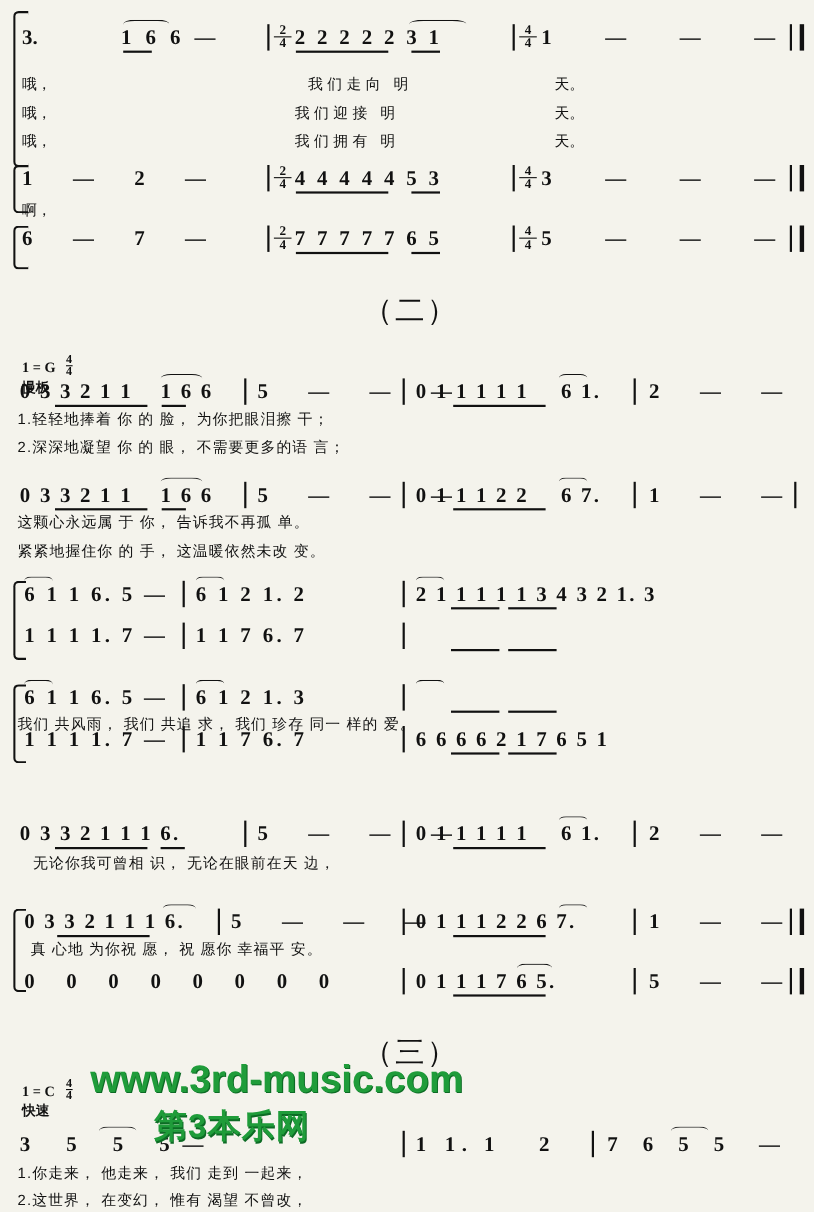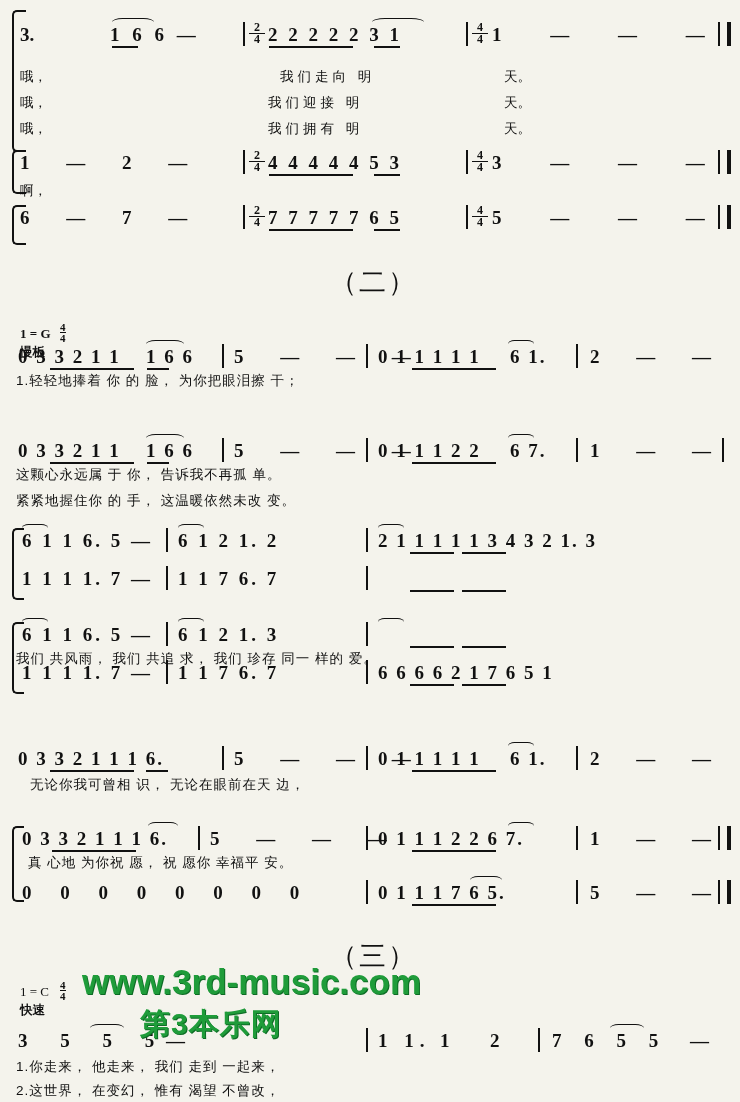--- a/index.html
+++ b/index.html
@@ -224,20 +224,21 @@
   <div class="ab bar" style="left:222px;top:344px;"></div>
   <div class="ab num" style="left:234px;top:346px;letter-spacing:16px;">5  —   —   —</div>
   <div class="ab bar" style="left:366px;top:344px;"></div>
   <div class="ab num" style="left:378px;top:346px;letter-spacing:2px;">0 1  1 1 1 1</div>
   <div class="beam" style="left:412px;top:368px;width:84px;"></div>
   <div class="ab num" style="left:510px;top:346px;letter-spacing:2px;">6 1.</div>
   <div class="slur" style="left:508px;top:340px;width:26px;"></div>
   <div class="ab bar" style="left:576px;top:344px;"></div>
   <div class="ab num" style="left:590px;top:346px;letter-spacing:16px;">2  —  —  —</div>
   <div class="ab lyr" style="left:16px;top:372px;letter-spacing:1px;">1.轻轻地捧着 你 的    脸，            为你把眼泪擦        干；</div>
+  <div class="ab lyr" style="left:16px;top:398px;letter-spacing:1px;">2.深深地凝望 你 的    眼，            不需要更多的语      言；</div>
 
   <div class="ab num" style="left:18px;top:440px;letter-spacing:2px;">0 3  3 2 1 1</div>
   <div class="beam" style="left:50px;top:462px;width:84px;"></div>
   <div class="ab num" style="left:146px;top:440px;letter-spacing:2px;">1 6 6</div>
   <div class="slur" style="left:146px;top:434px;width:38px;"></div>
   <div class="beam" style="left:147px;top:462px;width:22px;"></div>
   <div class="ab bar" style="left:222px;top:438px;"></div>
   <div class="ab num" style="left:234px;top:440px;letter-spacing:16px;">5  —   —   —</div>
   <div class="ab bar" style="left:366px;top:438px;"></div>
   <div class="ab num" style="left:378px;top:440px;letter-spacing:2px;">0 1  1 1 2 2</div>
@@ -323,21 +324,21 @@
   <div class="ab bar" style="left:366px;top:880px;"></div>
   <div class="ab num" style="left:378px;top:882px;letter-spacing:2px;">0 1  1 1 7 6 5.</div>
   <div class="slur" style="left:470px;top:876px;width:32px;"></div>
   <div class="beam" style="left:412px;top:904px;width:84px;"></div>
   <div class="ab bar" style="left:576px;top:880px;"></div>
   <div class="ab num" style="left:590px;top:882px;letter-spacing:16px;">5  —  —  —</div>
   <div class="ab dbl" style="left:718px;top:880px;"></div>
 
   <div class="heading" style="left:330px;top:938px;">（三）</div>
 
-  <div class="ab" style="left:20px;top:984px;font-size:13px;font-weight:400;">1 = C</div>
+  <div class="ab" style="left:20px;top:984px;font-size:13px;font-weight:700;">1 = C</div>
   <div class="ab" style="left:60px;top:980px;font-size:11px;line-height:10px;text-align:center;font-weight:700;">
     <span style="display:block;">4</span>
       <span style="display:block;border-top:1.2px solid #111;">4</span>
   </div>
   <div class="tempo" style="left:20px;top:1002px;">快速</div>
 
   <div class="ab num" style="left:18px;top:1030px;letter-spacing:14px;">3 5   5 5</div>
   <div class="slur" style="left:90px;top:1024px;width:34px;"></div>
   <div class="ab num dash" style="left:166px;top:1030px;">—</div>
   <div class="ab bar" style="left:366px;top:1028px;"></div>

